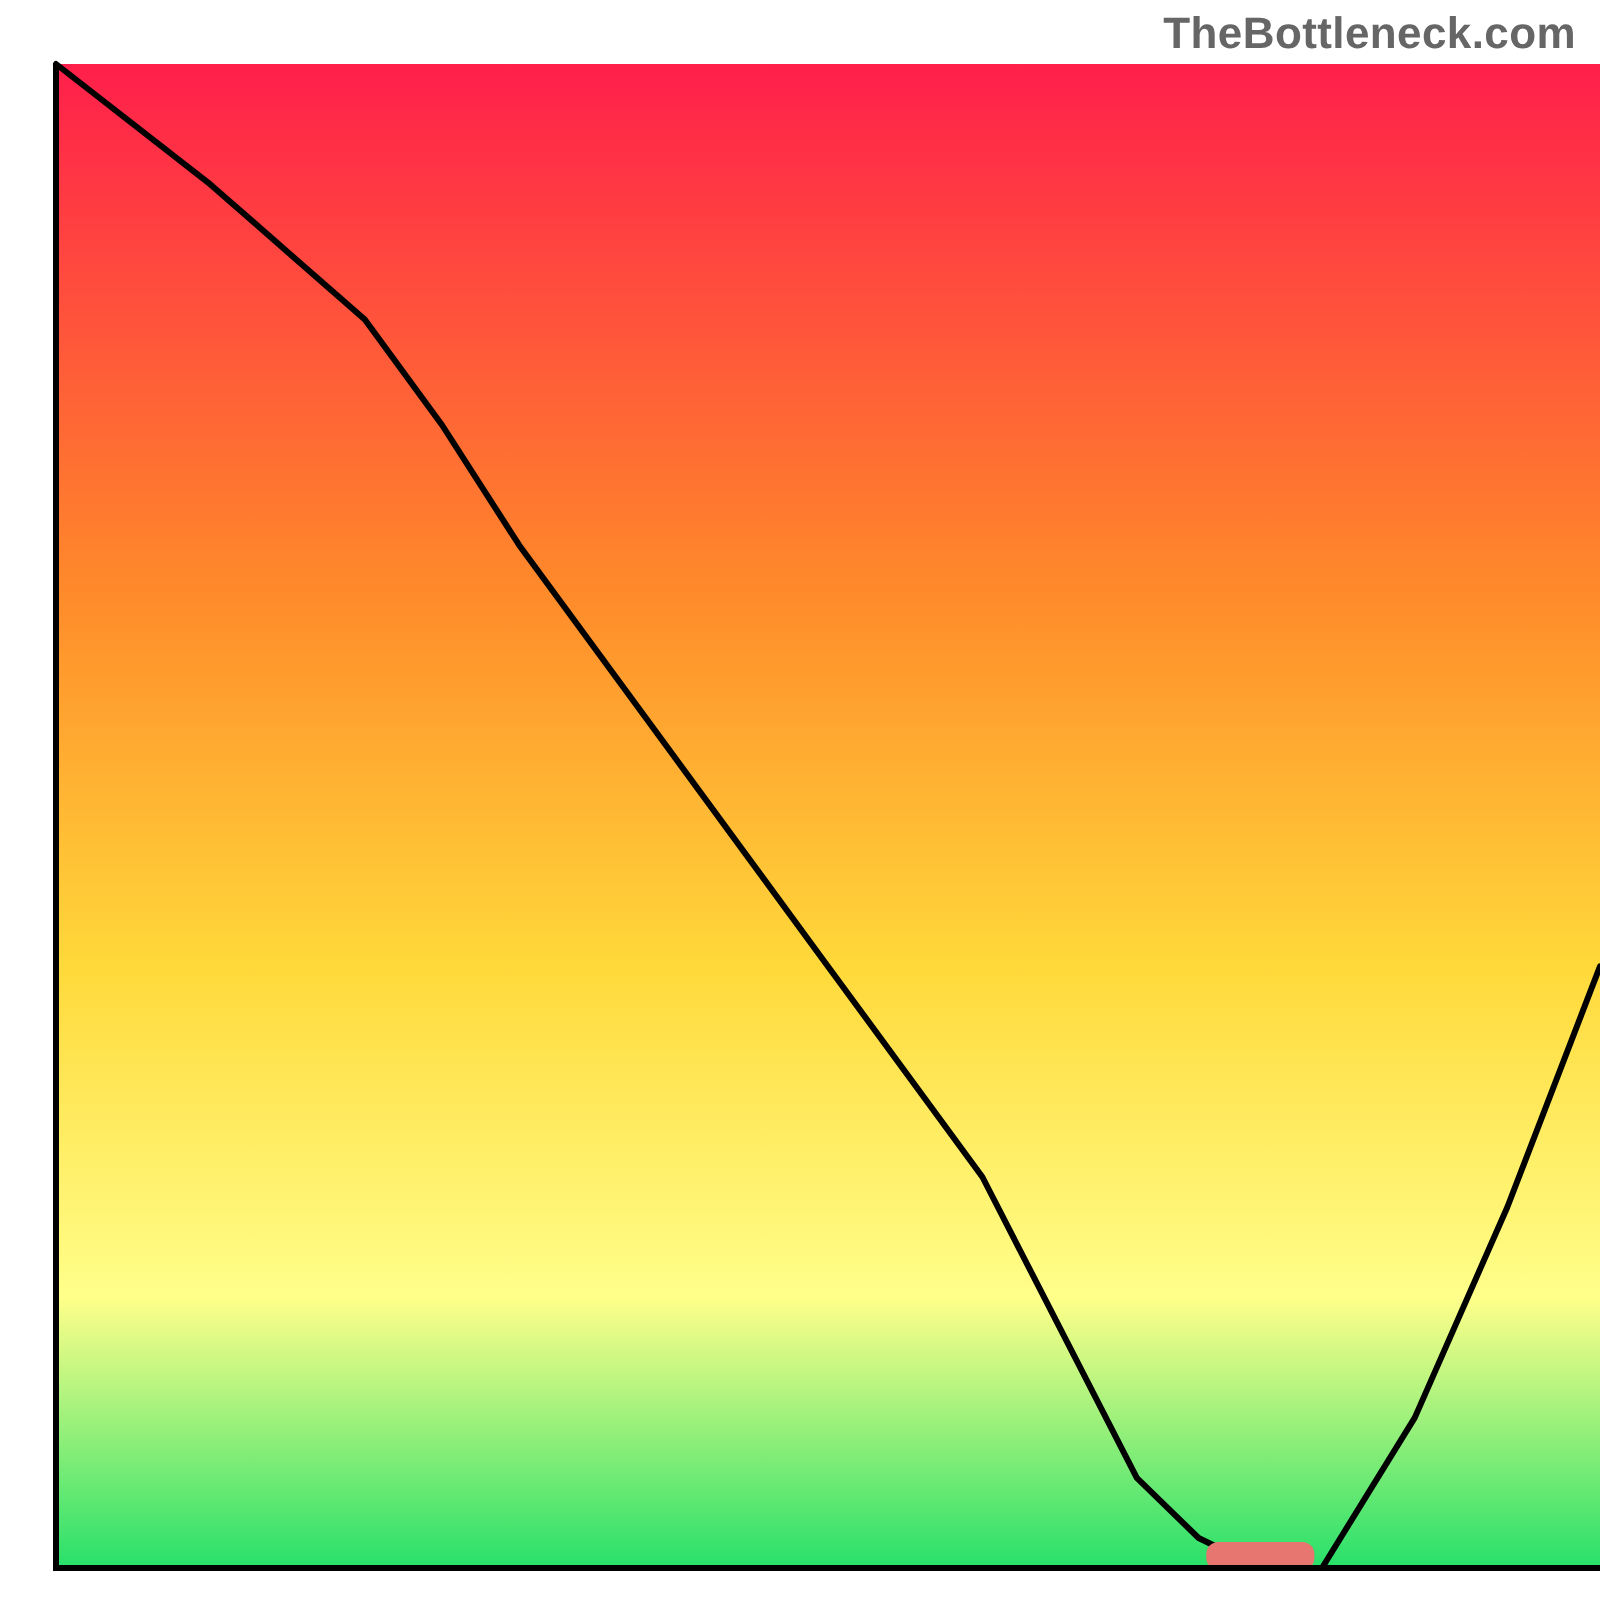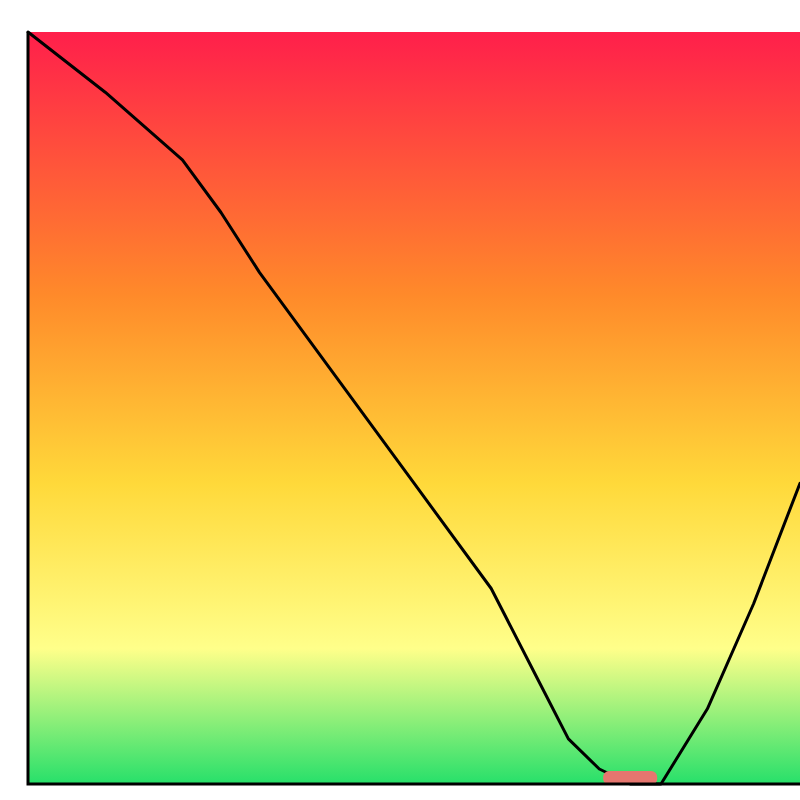--- a/index.html
+++ b/index.html
@@ -24,13 +24,14 @@
 
   <rect id="plot-bg" fill="url(#bg-grad)" x="28" y="32" width="772" height="752"></rect>
 
   <path id="curve" fill="none" stroke-width="3" stroke-linejoin="round" stroke-linecap="round" stroke="#000000" d="M 28.0 32.0 L 105.2 92.2 L 182.4 159.8 L 221.0 212.5 L 259.6 272.6 L 336.8 377.9 L 414.0 483.2 L 491.2 588.5 L 537.5 678.7 L 568.4 738.9 L 599.3 769.0 L 630.2 784.0 L 661.0 784.0 L 707.4 708.8 L 753.7 603.5 L 800.0 483.2"></path>
 
   <rect id="marker" rx="6" ry="6" x="603.14" width="54.039999999999964" y="770.984" height="14" fill="#e6766f"></rect>
 
   <path id="axes" fill="none" stroke-width="3" stroke="#000000" d="M 28 32 L 28 784 L 800 784"></path>
 </svg>
 
+<div class="attribution">TheBottleneck.com</div>
 </div>
 
 </body></html>

